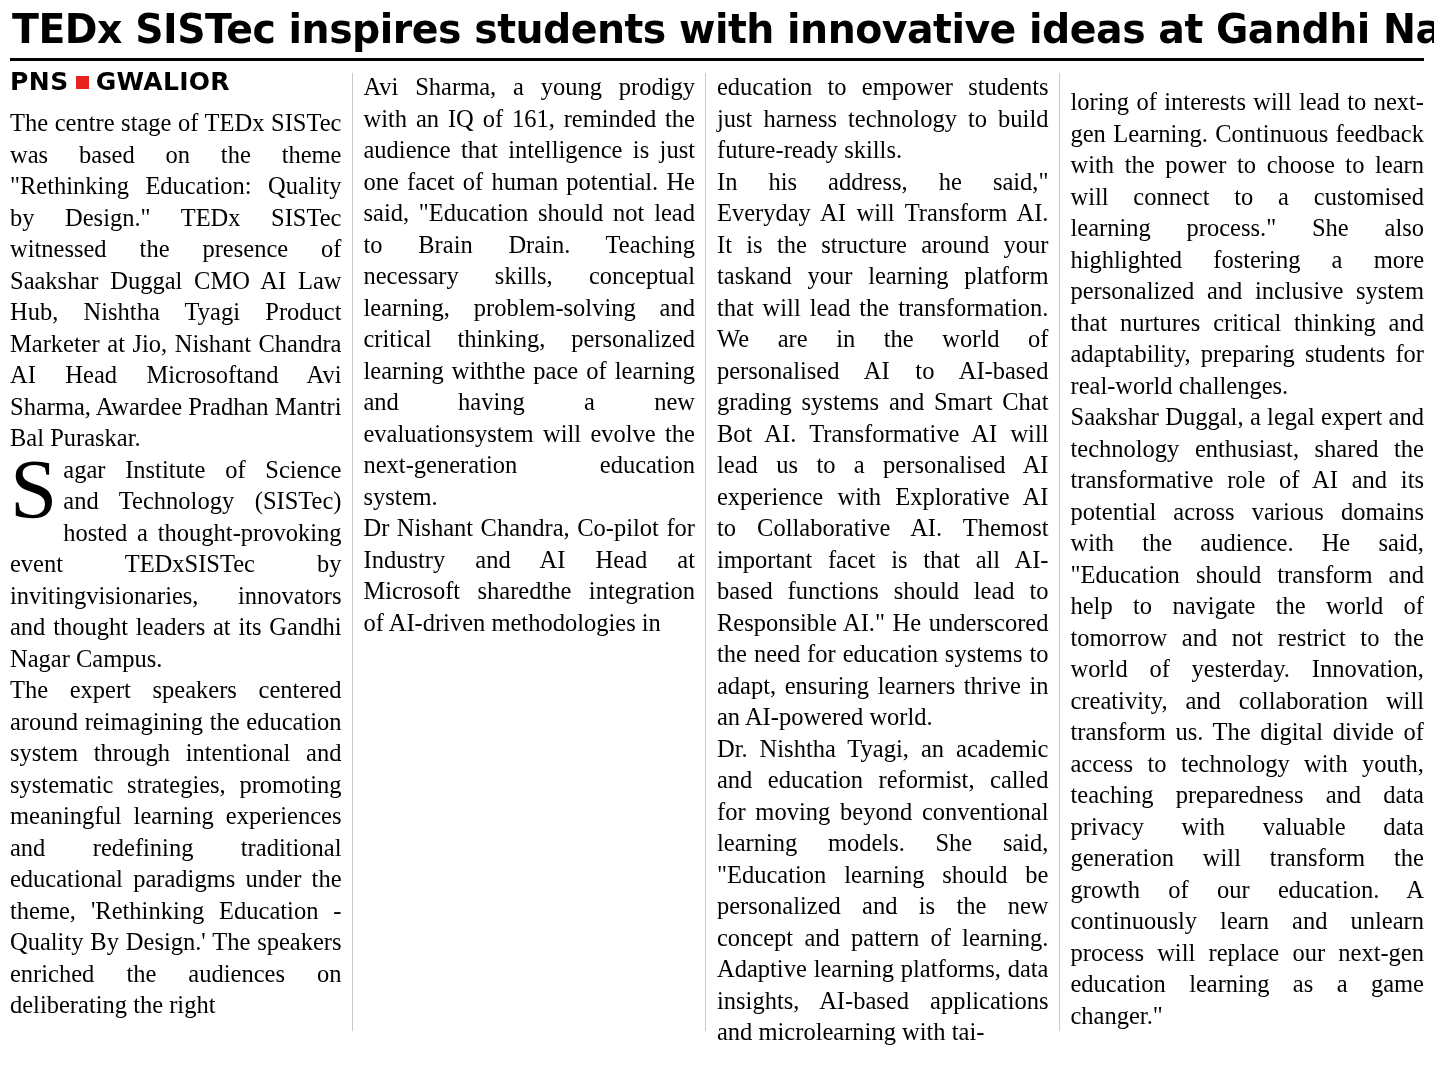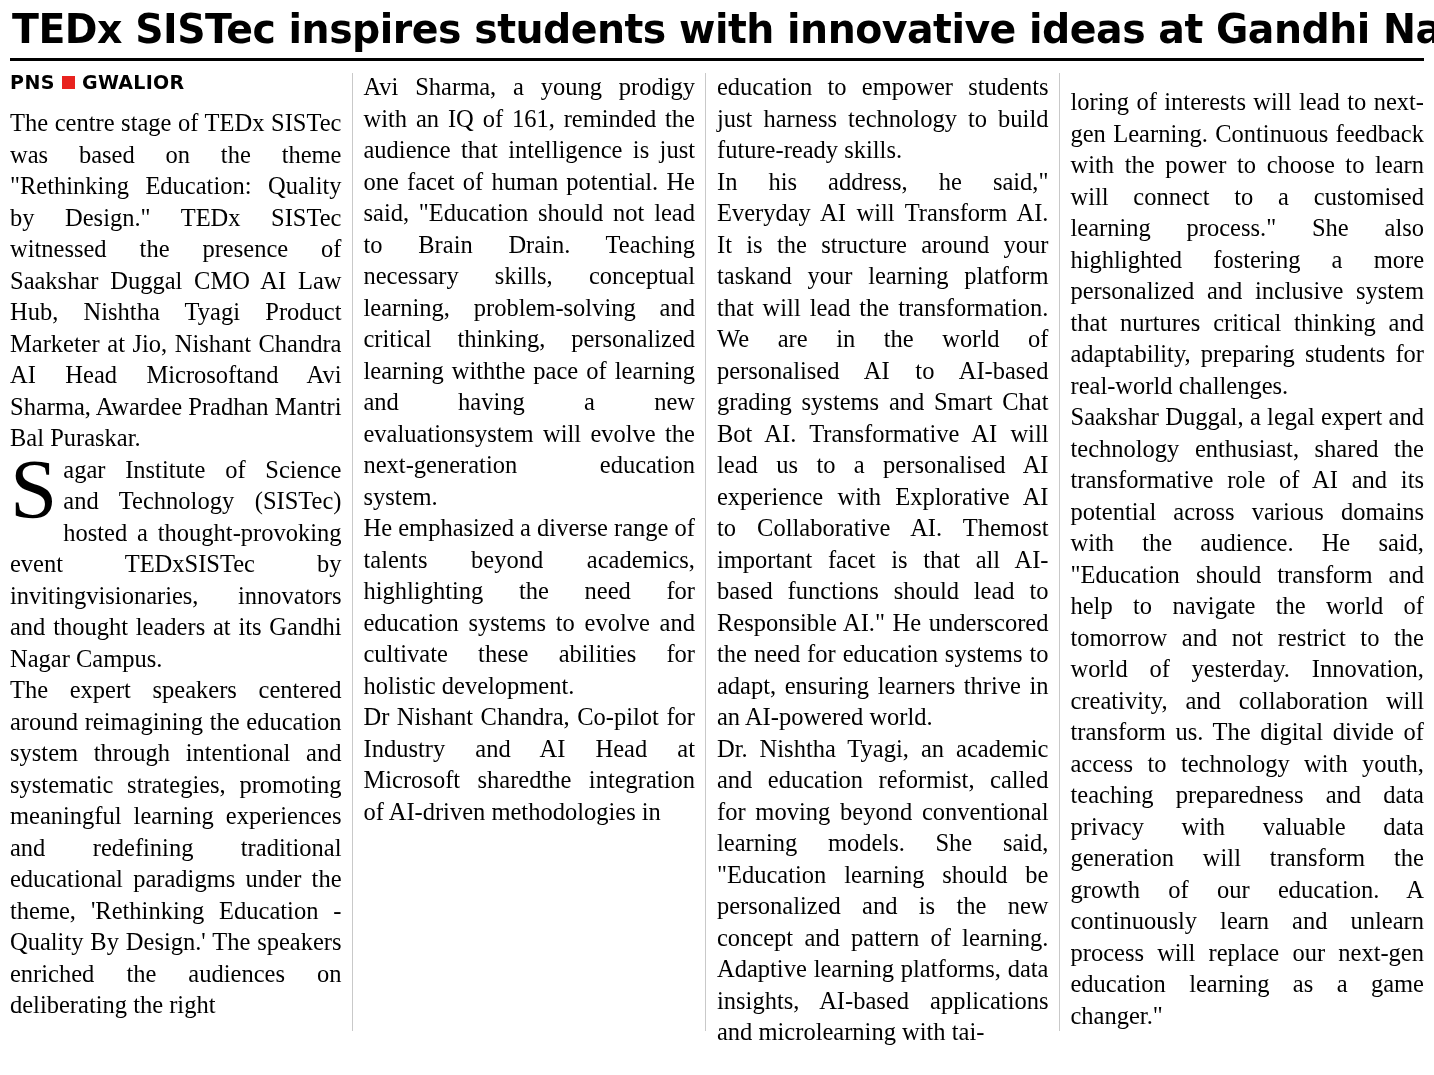--- a/index.html
+++ b/index.html
@@ -55,21 +55,21 @@
     right: 11px;
     bottom: 0;
     width: 1px;
     background: #c9c9c9;
   }
   .col:last-child .divider { display: none; }
 
   .byline {
     font-family: "DejaVu Sans", sans-serif;
     font-weight: bold;
-    font-size: 19px;
+    font-size: 25px;
     line-height: 22px;
     margin-bottom: 14px;
     display: flex;
     align-items: center;
     gap: 7px;
     letter-spacing: 0.3px;
   }
   .byline .sq {
     display: inline-block;
     width: 13px;
@@ -116,21 +116,20 @@
         <span>GWALIOR</span>
       </div>
       <p class="body">The centre stage of TEDx SISTec was based on the theme "Rethinking Education: Quality by Design." TEDx SISTec witnessed the presence of Saakshar Duggal CMO AI Law Hub, Nishtha Tyagi Product Marketer at Jio, Nishant Chandra AI Head Microsoftand  Avi Sharma, Awardee Pradhan Mantri Bal Puraskar.</p>
       <p class="body dropcap">Sagar Institute of Science and Technology (SISTec) hosted a thought-provoking event TEDxSISTec by invitingvisionaries, innovators and thought leaders at its Gandhi Nagar Campus.</p>
       <p class="body">The expert speakers centered around reimagining the education system through intentional and systematic strategies, promoting meaningful learning experiences and redefining traditional educational paradigms under the theme, 'Rethinking Education - Quality By Design.' The speakers enriched the audiences on deliberating the right</p>
     </div>
 
     <div class="col">
       <div class="divider"></div>
       <p class="body">Avi Sharma, a young prodigy with an IQ of 161, reminded the audience that intelligence is just one facet of human potential. He said, "Education should not lead to Brain Drain. Teaching necessary skills, conceptual learning, problem-solving and critical thinking, personalized learning withthe pace of learning and having a new evaluationsystem will evolve the next-generation education system.</p>
-      <p class="body">He emphasized a diverse range of talents beyond academics, highlighting the need for education systems to evolve and cultivate these abilities for holistic development.</p>
       <p class="body">Dr Nishant Chandra, Co-pilot for Industry and AI Head at Microsoft sharedthe integration of AI-driven methodologies in</p>
     </div>
 
     <div class="col">
       <div class="divider"></div>
       <p class="body">education to empower students just harness technology to build future-ready skills.</p>
       <p class="body">In his address, he said," Everyday AI will Transform AI. It is the structure around your taskand your learning platform that will lead the transformation. We are in the world of personalised AI to AI-based grading systems and Smart Chat Bot AI. Transformative AI will lead us to a personalised AI experience with Explorative AI to Collaborative AI. Themost important facet  is that all AI-based functions should  lead to Responsible AI." He underscored the need for education systems to adapt, ensuring learners thrive in an AI-powered world.</p>
       <p class="body">Dr. Nishtha Tyagi, an academic and education reformist, called for moving beyond conventional learning models. She said, "Education learning should be personalized and is the new concept and pattern of learning. Adaptive learning platforms, data insights, AI-based applications and microlearning with tai-</p>
     </div>
 

